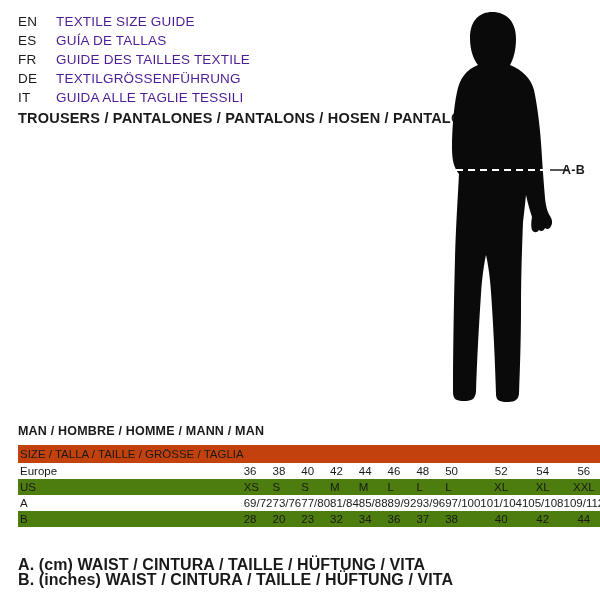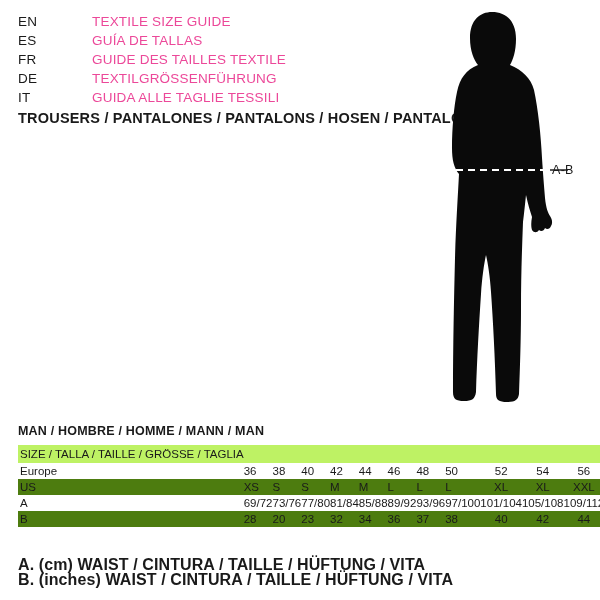--- a/index.html
+++ b/index.html
@@ -34,23 +34,22 @@
     height: 19px;
     font-size: 13.5px;
     letter-spacing: 0.2px;
   }
   .lang-code {
     width: 38px;
     flex: none;
     color: #1a1a1a;
   }
   .lang-text {
-    color: #ec4899;
-    white-space: nowrap;
-    margin-left: 36px;
+    color: #4c1d95;
+    white-space: nowrap;
   }
 
   .section-title {
     position: absolute;
     left: 18px;
     top: 110px;
     font-size: 14.5px;
     font-weight: bold;
     letter-spacing: 0.2px;
     white-space: nowrap;
@@ -62,24 +61,25 @@
     left: 400px;
     top: 8px;
     width: 200px;
     height: 400px;
   }
   .figure-wrap svg {
     display: block;
   }
   .ab-label {
     position: absolute;
-    left: 152px;
+    left: 162px;
     top: 155px;
     font-size: 12.5px;
     letter-spacing: 0.3px;
+    font-weight: bold;
   }
 
   
   .table-area {
     position: absolute;
     left: 18px;
     top: 424px;
     width: 564px;
   }
   .table-heading {
@@ -92,21 +92,21 @@
     border-collapse: collapse;
     width: 564px;
     font-size: 11.5px;
   }
   table.size-table td {
     padding: 2px 0 2px 0;
     vertical-align: middle;
     white-space: nowrap;
   }
   table.size-table tr.head td {
-    background: #bef264;
+    background: #c2410c;
     font-size: 11.5px;
     padding: 3px 0 3px 0;
   }
   table.size-table tr.shaded td {
     background: #4d7c0f;
   }
   td.label-col {
     width: 92px;
     padding-left: 2px !important;
   }

